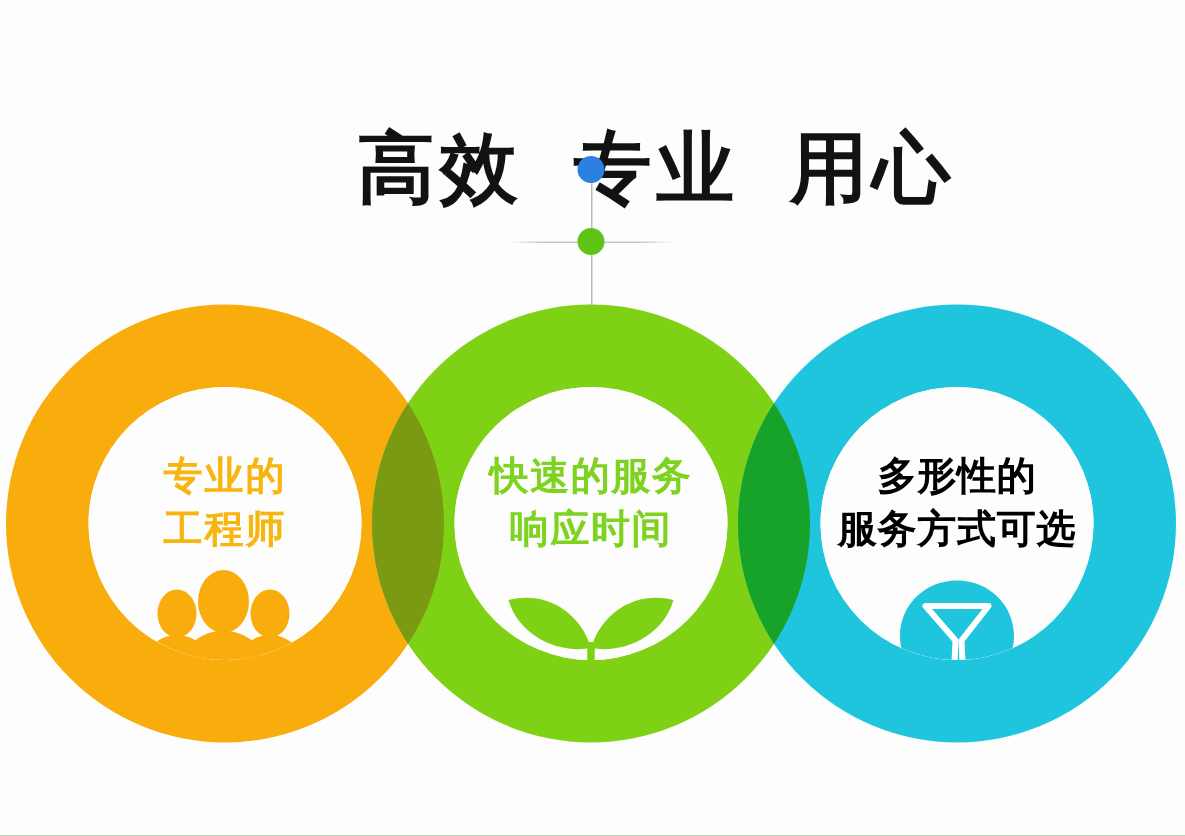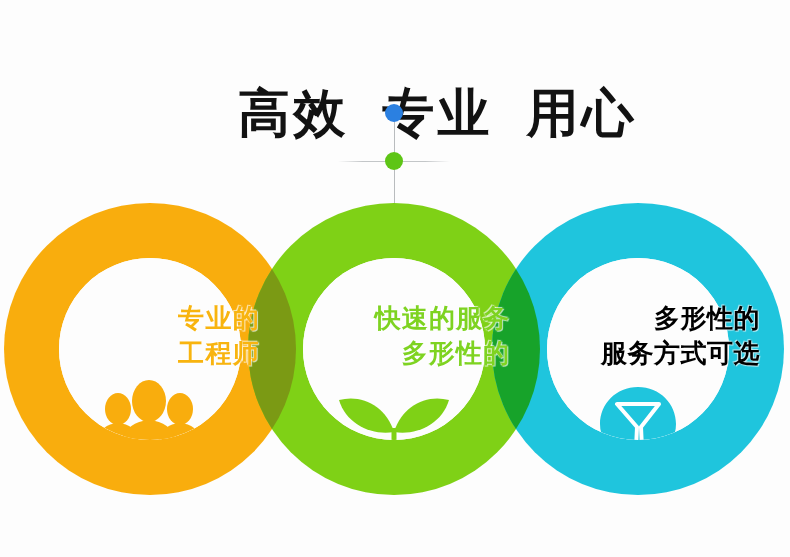--- a/index.html
+++ b/index.html
@@ -59,21 +59,21 @@
   }
 
   
   #venn { position:absolute; left:0; top:0; width:790px; height:557px; }
 
   .ring-svg { position:absolute; left:0; top:0; width:790px; height:557px; }
 
   
   .ring-text {
     position:absolute;
-    text-align:right;
+    text-align:center;
     font-weight:bold;
     line-height:1.34;
     white-space:pre-line;
     user-select:none;
     font-family:"DejaVu Sans","Liberation Sans",sans-serif;
     text-shadow:
        0 0 2px rgba(255,255,255,0.95),
        1px 1px 0 rgba(255,255,255,0.55),
       -1px -1px 0 rgba(255,255,255,0.55);
   }
@@ -218,18 +218,18 @@
           <path d="M617 404 l 42 0 l -18 23 l 1 22 l -6 0 l 1 -22 z" fill="none" stroke="#ffffff" stroke-width="4" stroke-linejoin="round"></path>
         </g>
       </g>
     </svg>
   </div>
 
   <div class="ring-text" id="text-1">专业的
 工程师</div>
 
   <div class="ring-text" id="text-2">快速的服务
-多形性的</div>
+响应时间</div>
 
   <div class="ring-text" id="text-3">多形性的
 服务方式可选</div>
 
 </div>
 
 </body></html>

